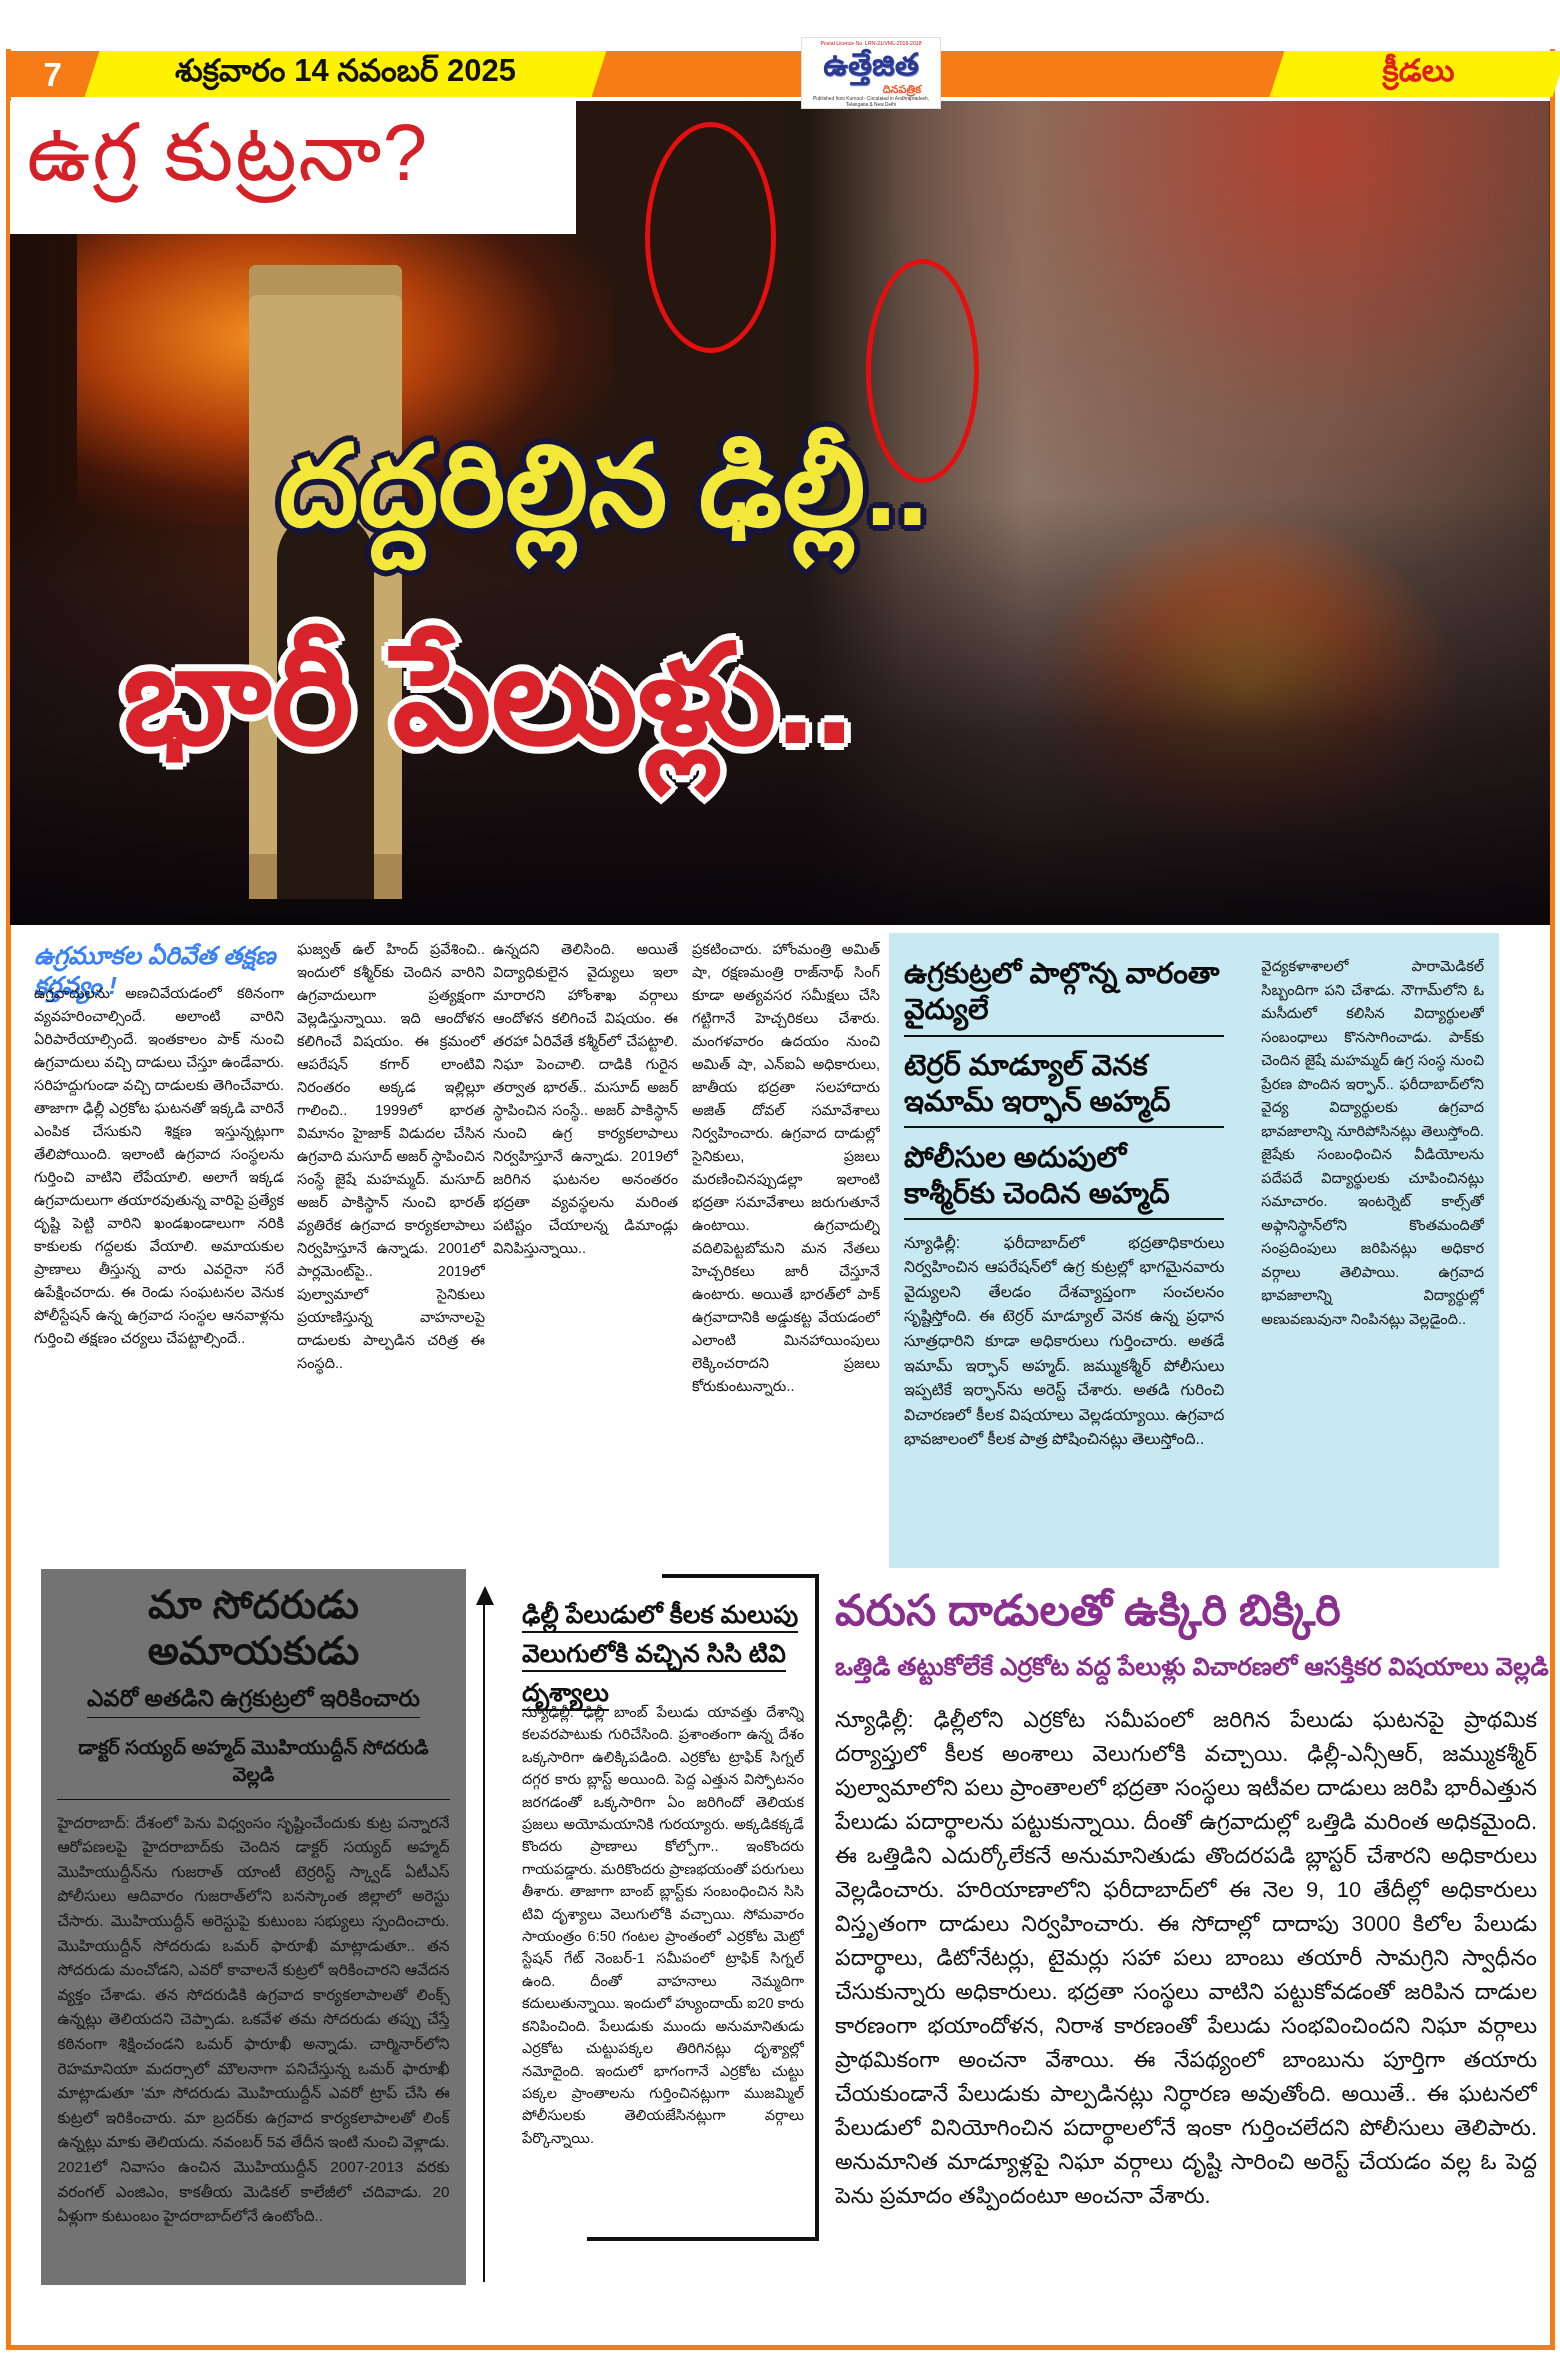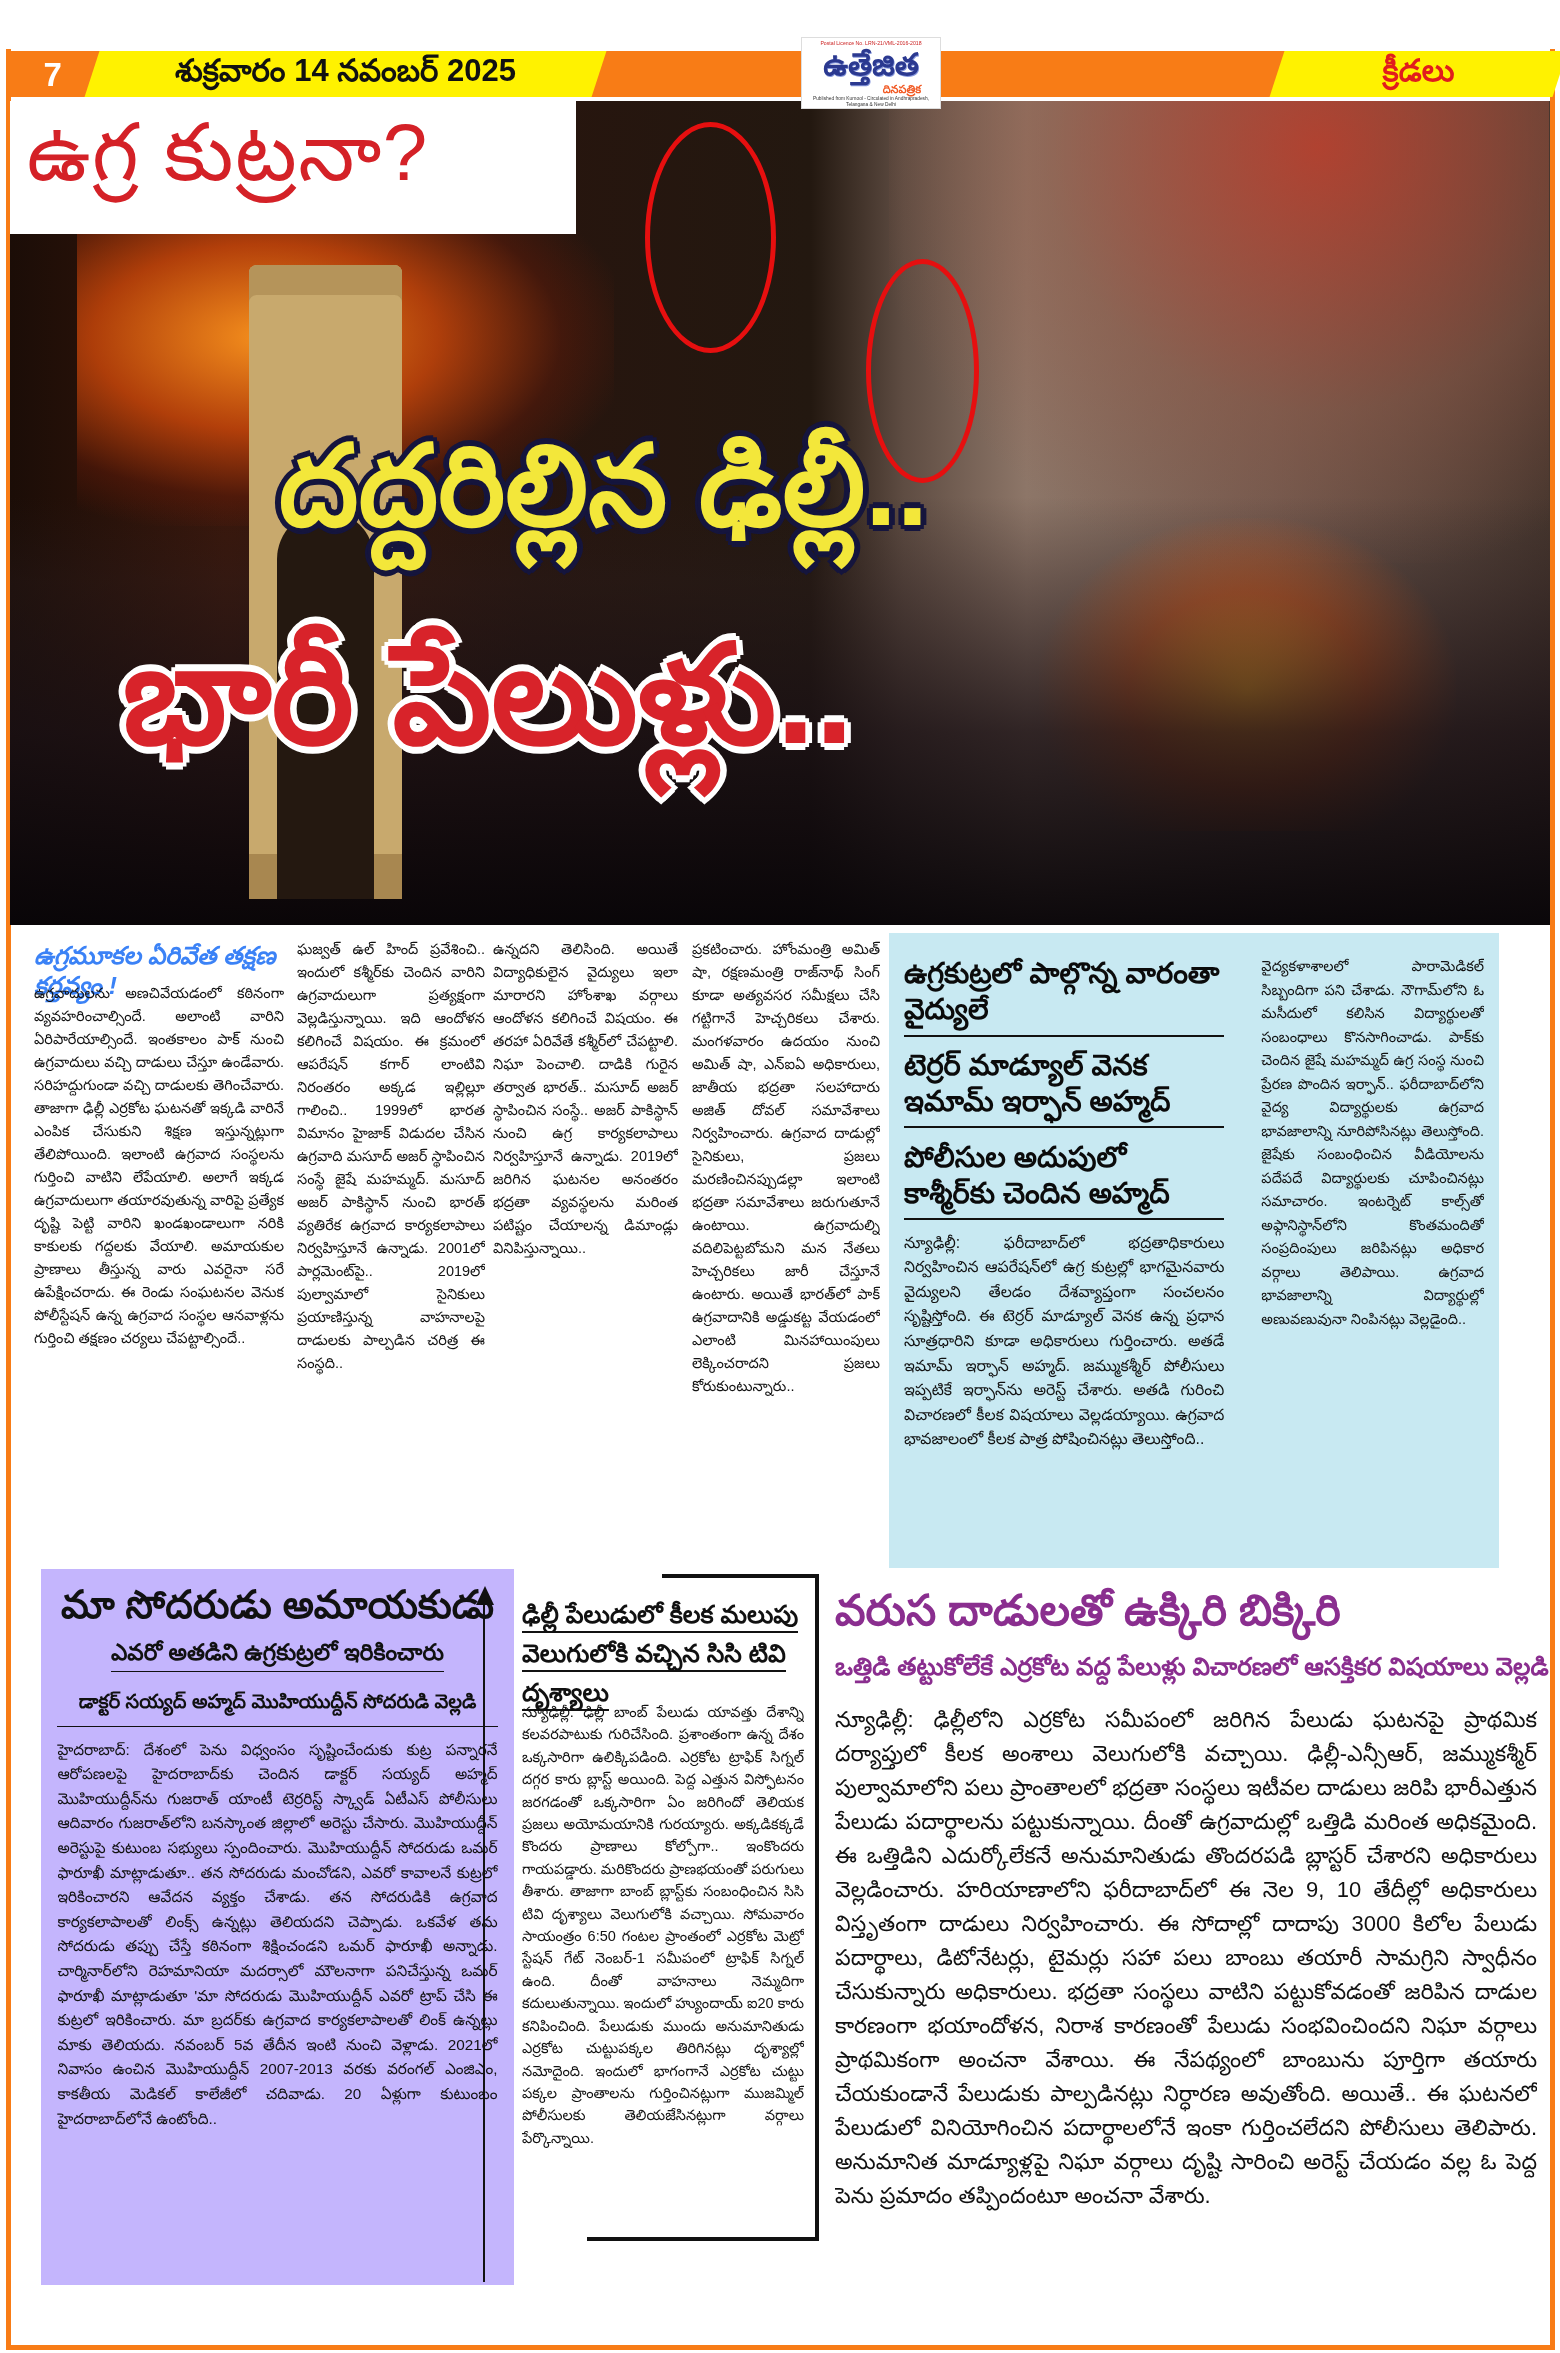--- a/index.html
+++ b/index.html
@@ -75,21 +75,21 @@
   
   .blue-box { position:absolute; left:889px; top:933px; width:610px; height:635px; background:#c8e9f2;
               padding:22px 15px; display:flex; gap:37px; overflow:hidden; }
   .bb-left { width:328px; }
   .bb-right { width:228px; font-size:14.5px; line-height:23.5px; text-align:justify; color:#111111; overflow:hidden; height:589px; }
   .bb-head { font-size:29px; font-weight:bold; color:#0b0b0b; line-height:36px;
              border-bottom:2.2px solid #111111; padding-bottom:7.5px; margin-bottom:10.4px; }
   .bb-lead { font-size:15.7px; line-height:24.6px; text-align:justify; color:#111111; margin-top:4.5px; }
 
   
-  .brother-box { position:absolute; left:41px; top:1569px; width:473px; height:716px; background:#c4b5fd;
+  .brother-box { position:absolute; left:41px; top:1569px; width:425px; height:716px; background:#737373;
                  padding:13.4px 16.4px; overflow:hidden; }
   .bro-title { text-align:center; font-size:39px; font-weight:bold; color:#111111; line-height:46px; }
   .bro-sub { text-align:center; font-size:23px; font-weight:bold; color:#111111; margin-top:10.4px;
              padding-bottom:7.5px; }
   .bro-sub span { border-bottom:1.5px solid #111111; padding-bottom:6px; }
   .bro-byline { text-align:center; font-size:19.4px; font-weight:bold; color:#111111; margin-top:12px;
                 border-bottom:1.5px solid #111111; padding-bottom:9px; }
   .bro-body { font-size:15.3px; line-height:24.6px; text-align:justify; color:#111111; margin-top:10.4px; }
 
   

